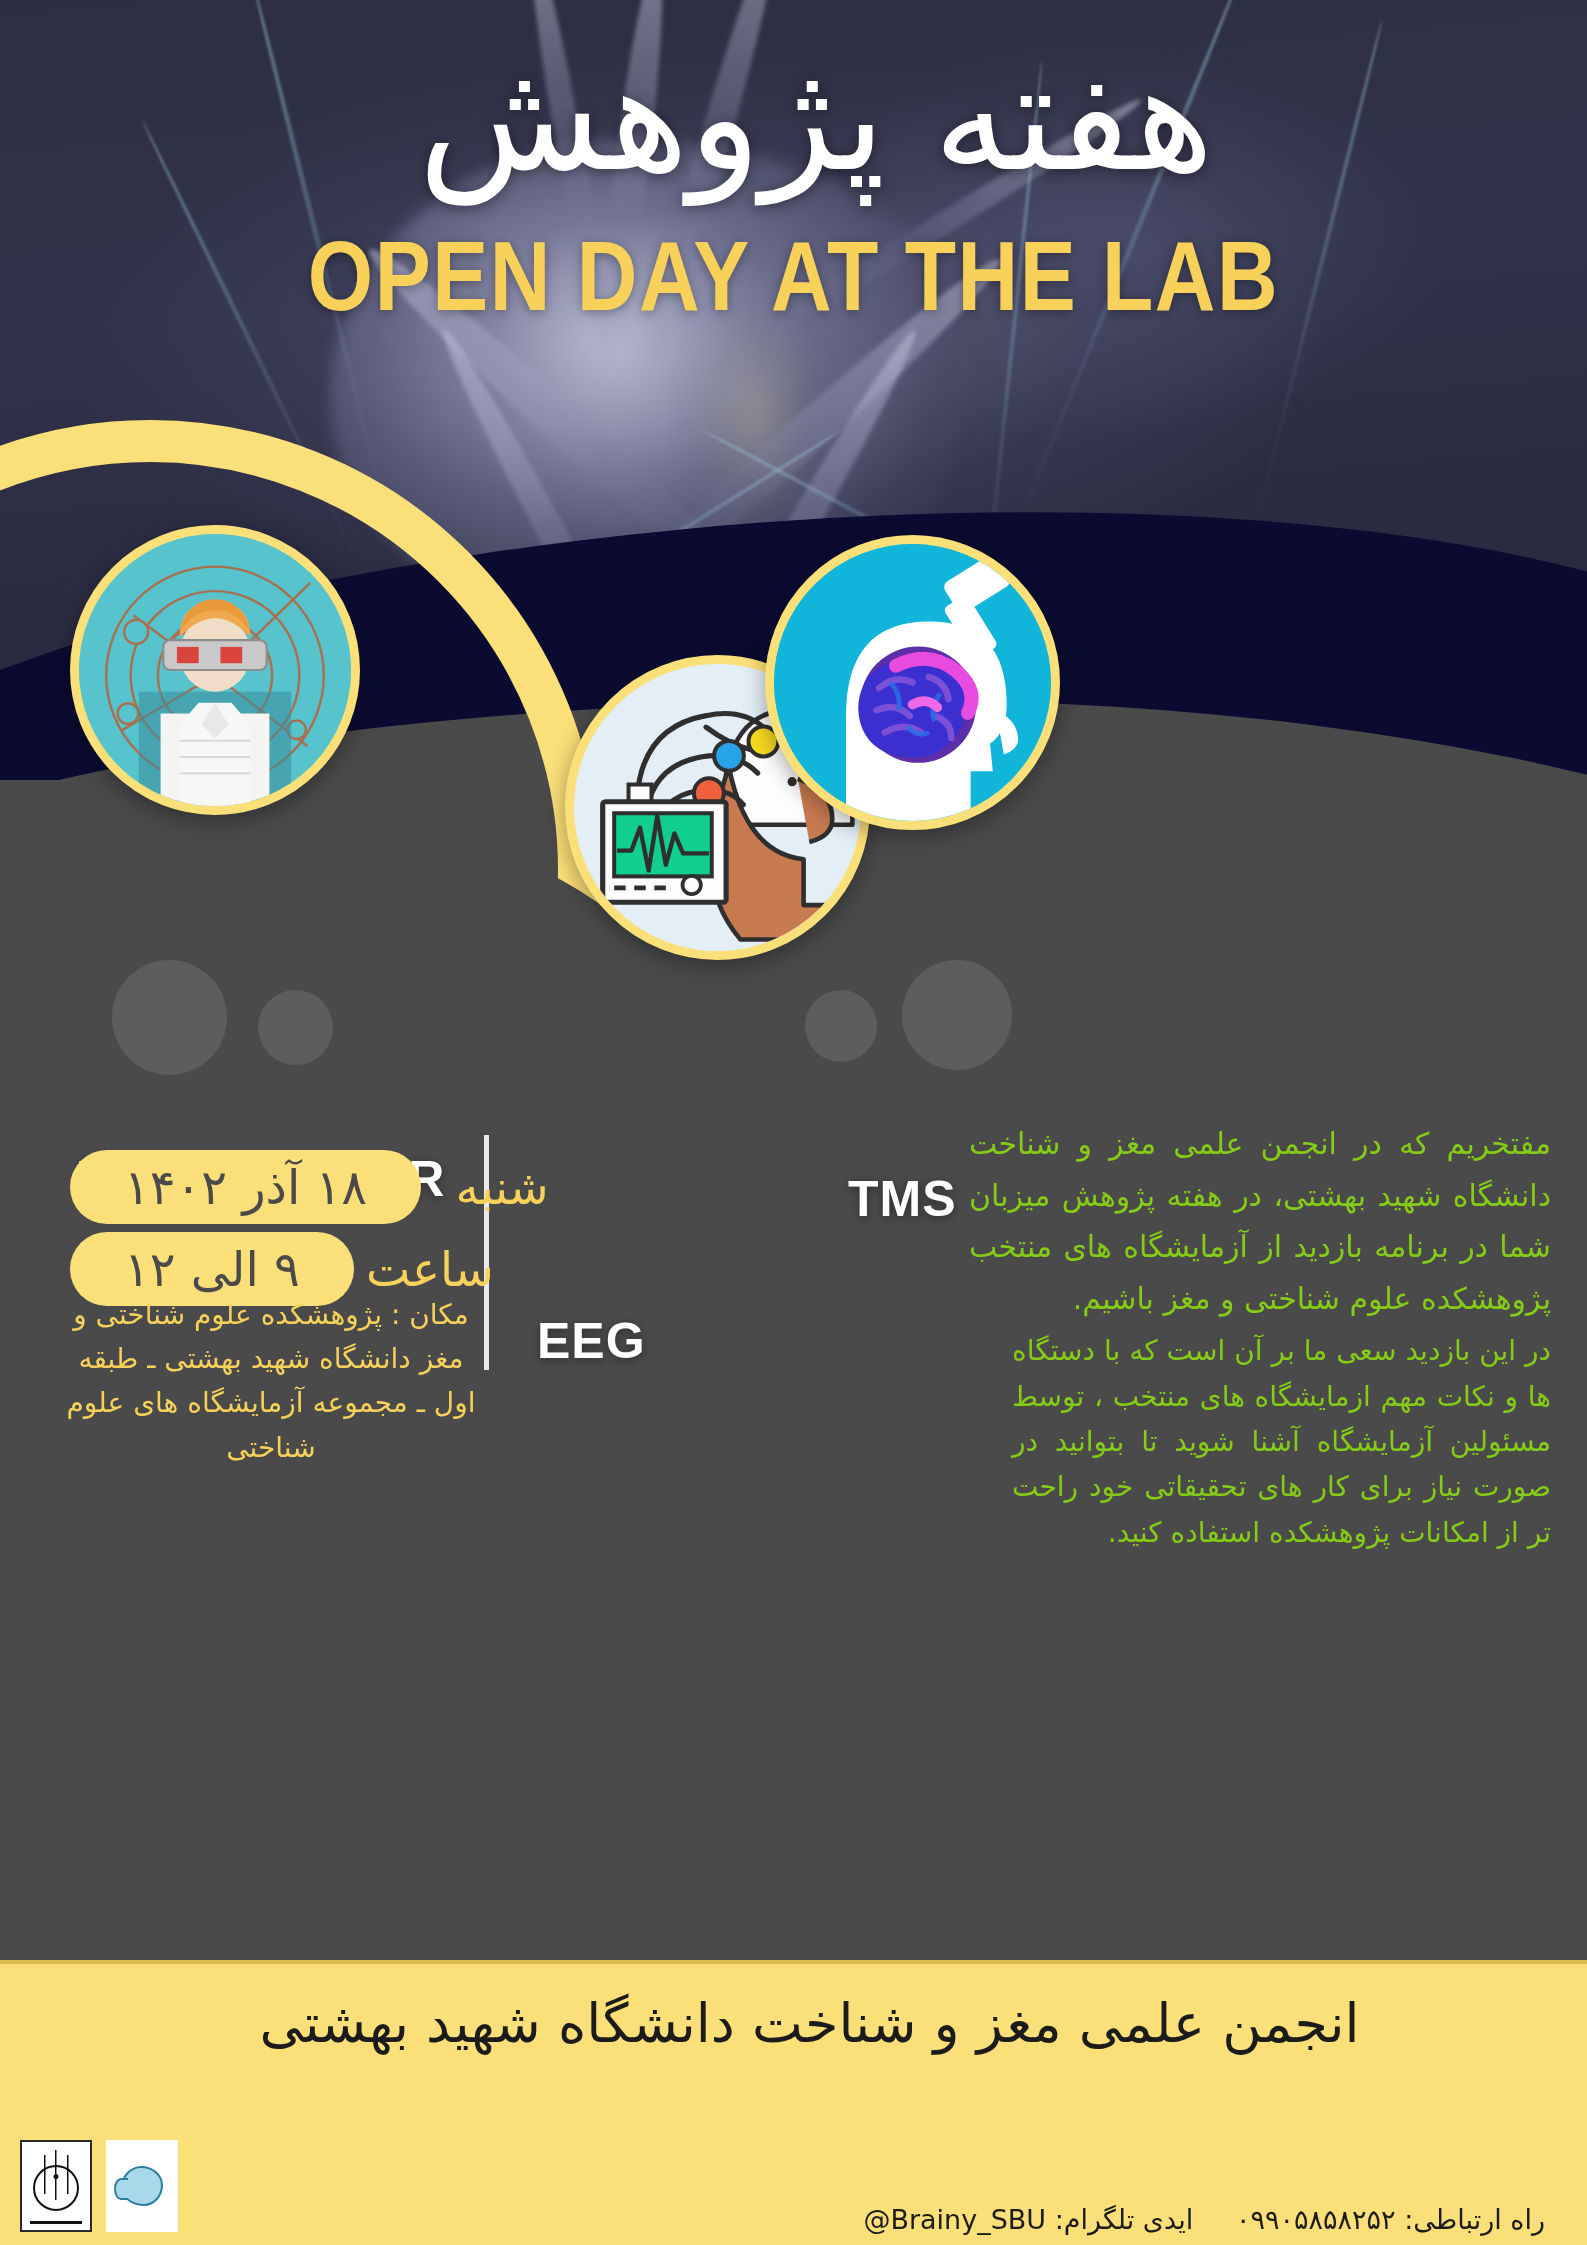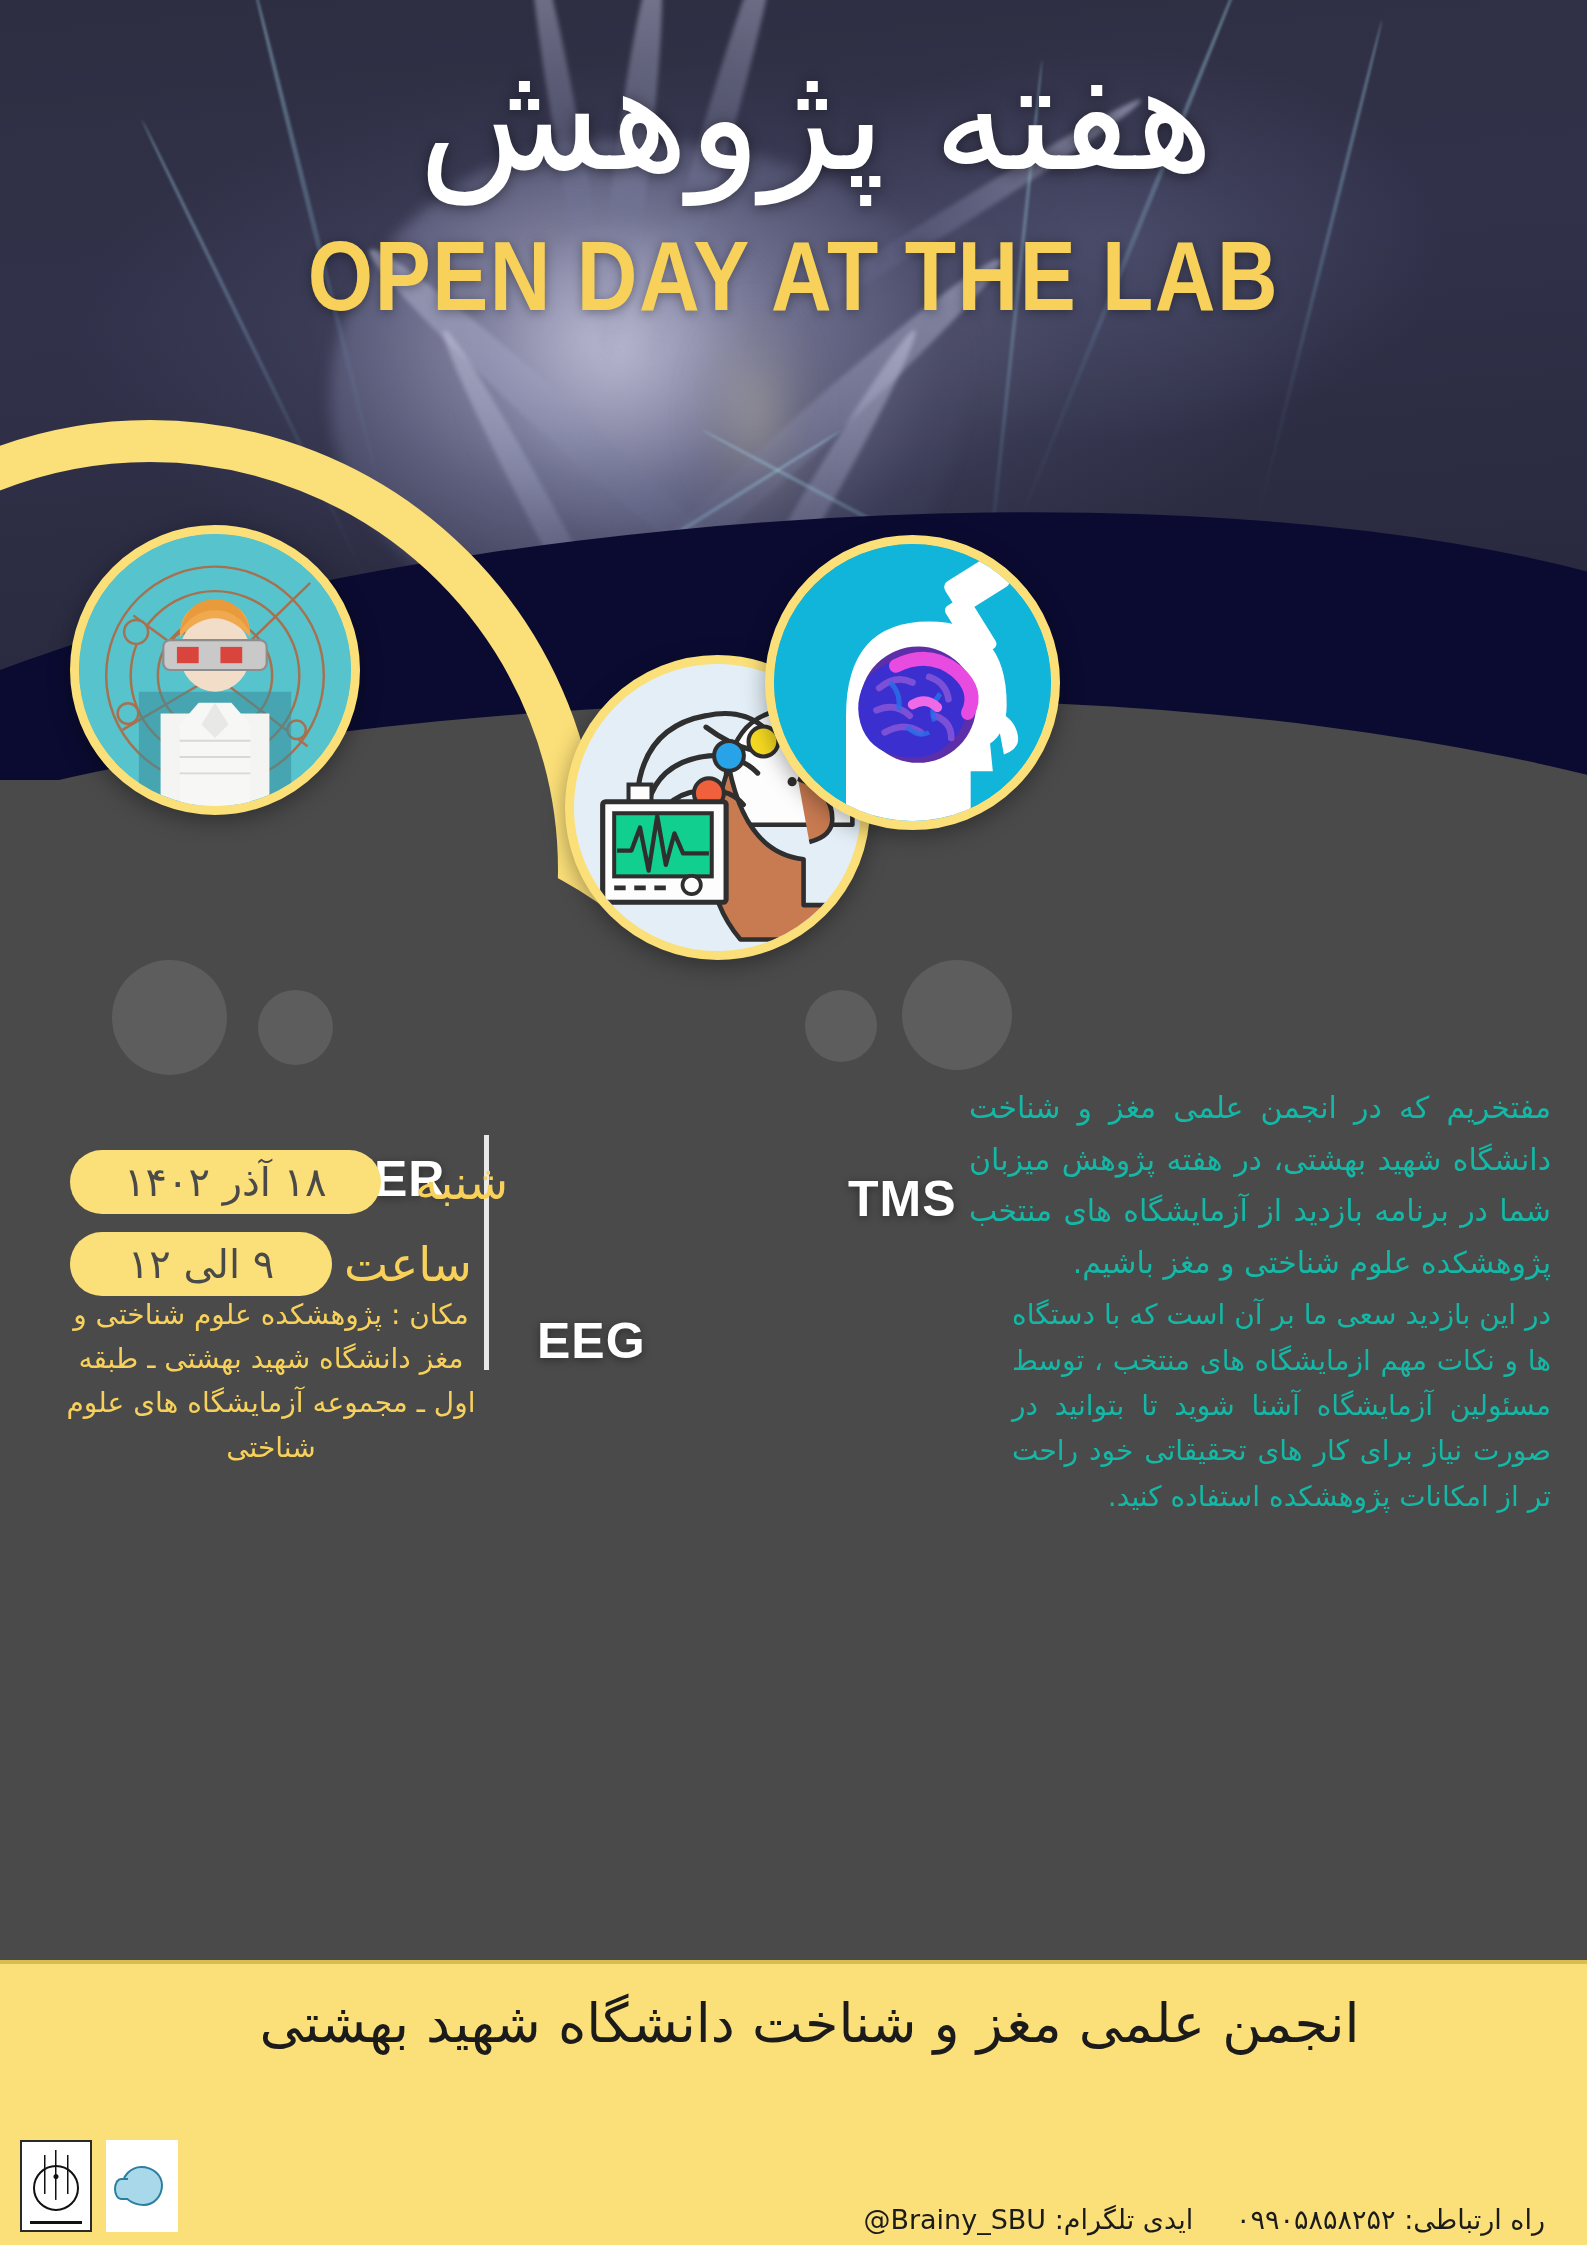--- a/index.html
+++ b/index.html
@@ -188,41 +188,41 @@
     font-size:47px;
     width:118px;
     text-align:center;
     white-space:nowrap;
   }
   .pill {
     background:#fbdf78;
     color:#4a4a4a;
     border-radius:40px;
     padding:9px 54px;
-    font-size:40px;
+    font-size:48px;
     white-space:nowrap;
     min-width:262px;
     text-align:center;
   }
   .venue {
     position:absolute;
     left:56px; top:1293px;
     width:430px;
     color:#f7d15a;
     font-size:28px;
     line-height:1.58;
     text-align:center;
     direction:rtl;
   }
 
   .intro {
     position:absolute;
-    right:36px; top:1082px;
+    right:36px; top:1118px;
     width:582px;
-    color:#14b8a6;
+    color:#84cc16;
     font-size:30px;
     line-height:1.72;
     text-align:justify;
     direction:rtl;
   }
   .intro p { margin-bottom:4px; }
   .intro p.tight { font-size:28px; line-height:1.62;margin-left:43px; }
 
   
   .banner {

